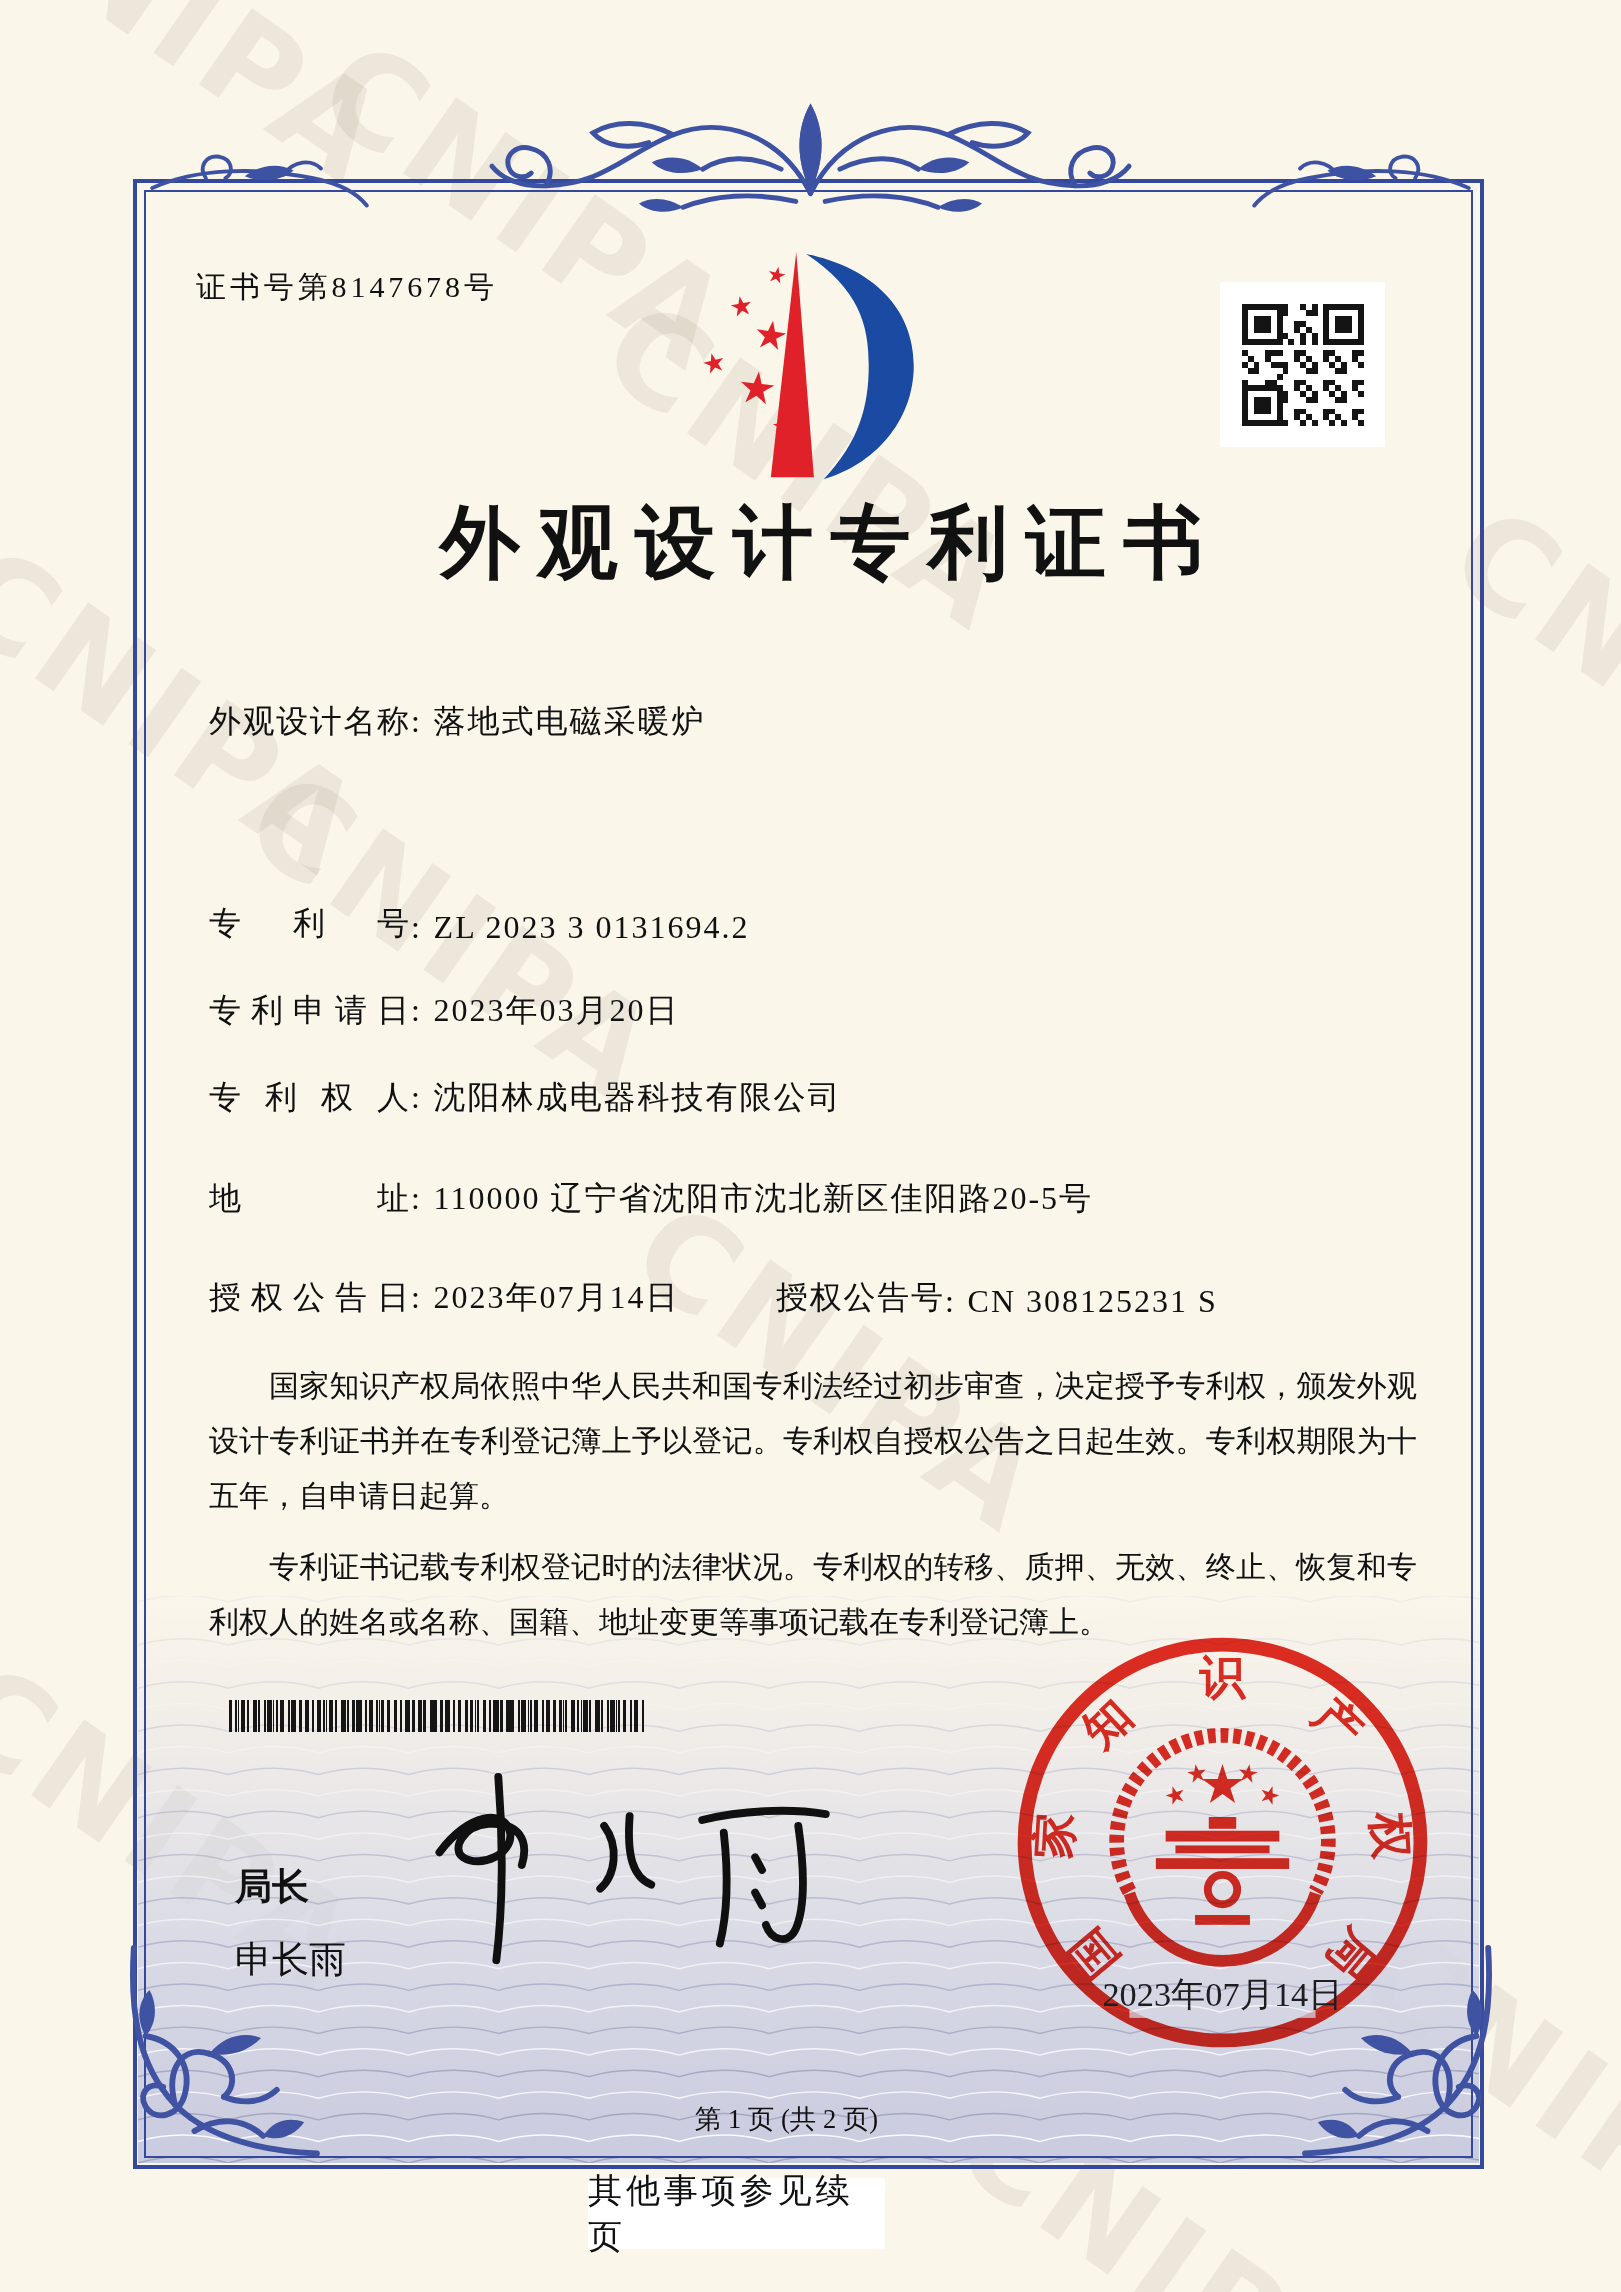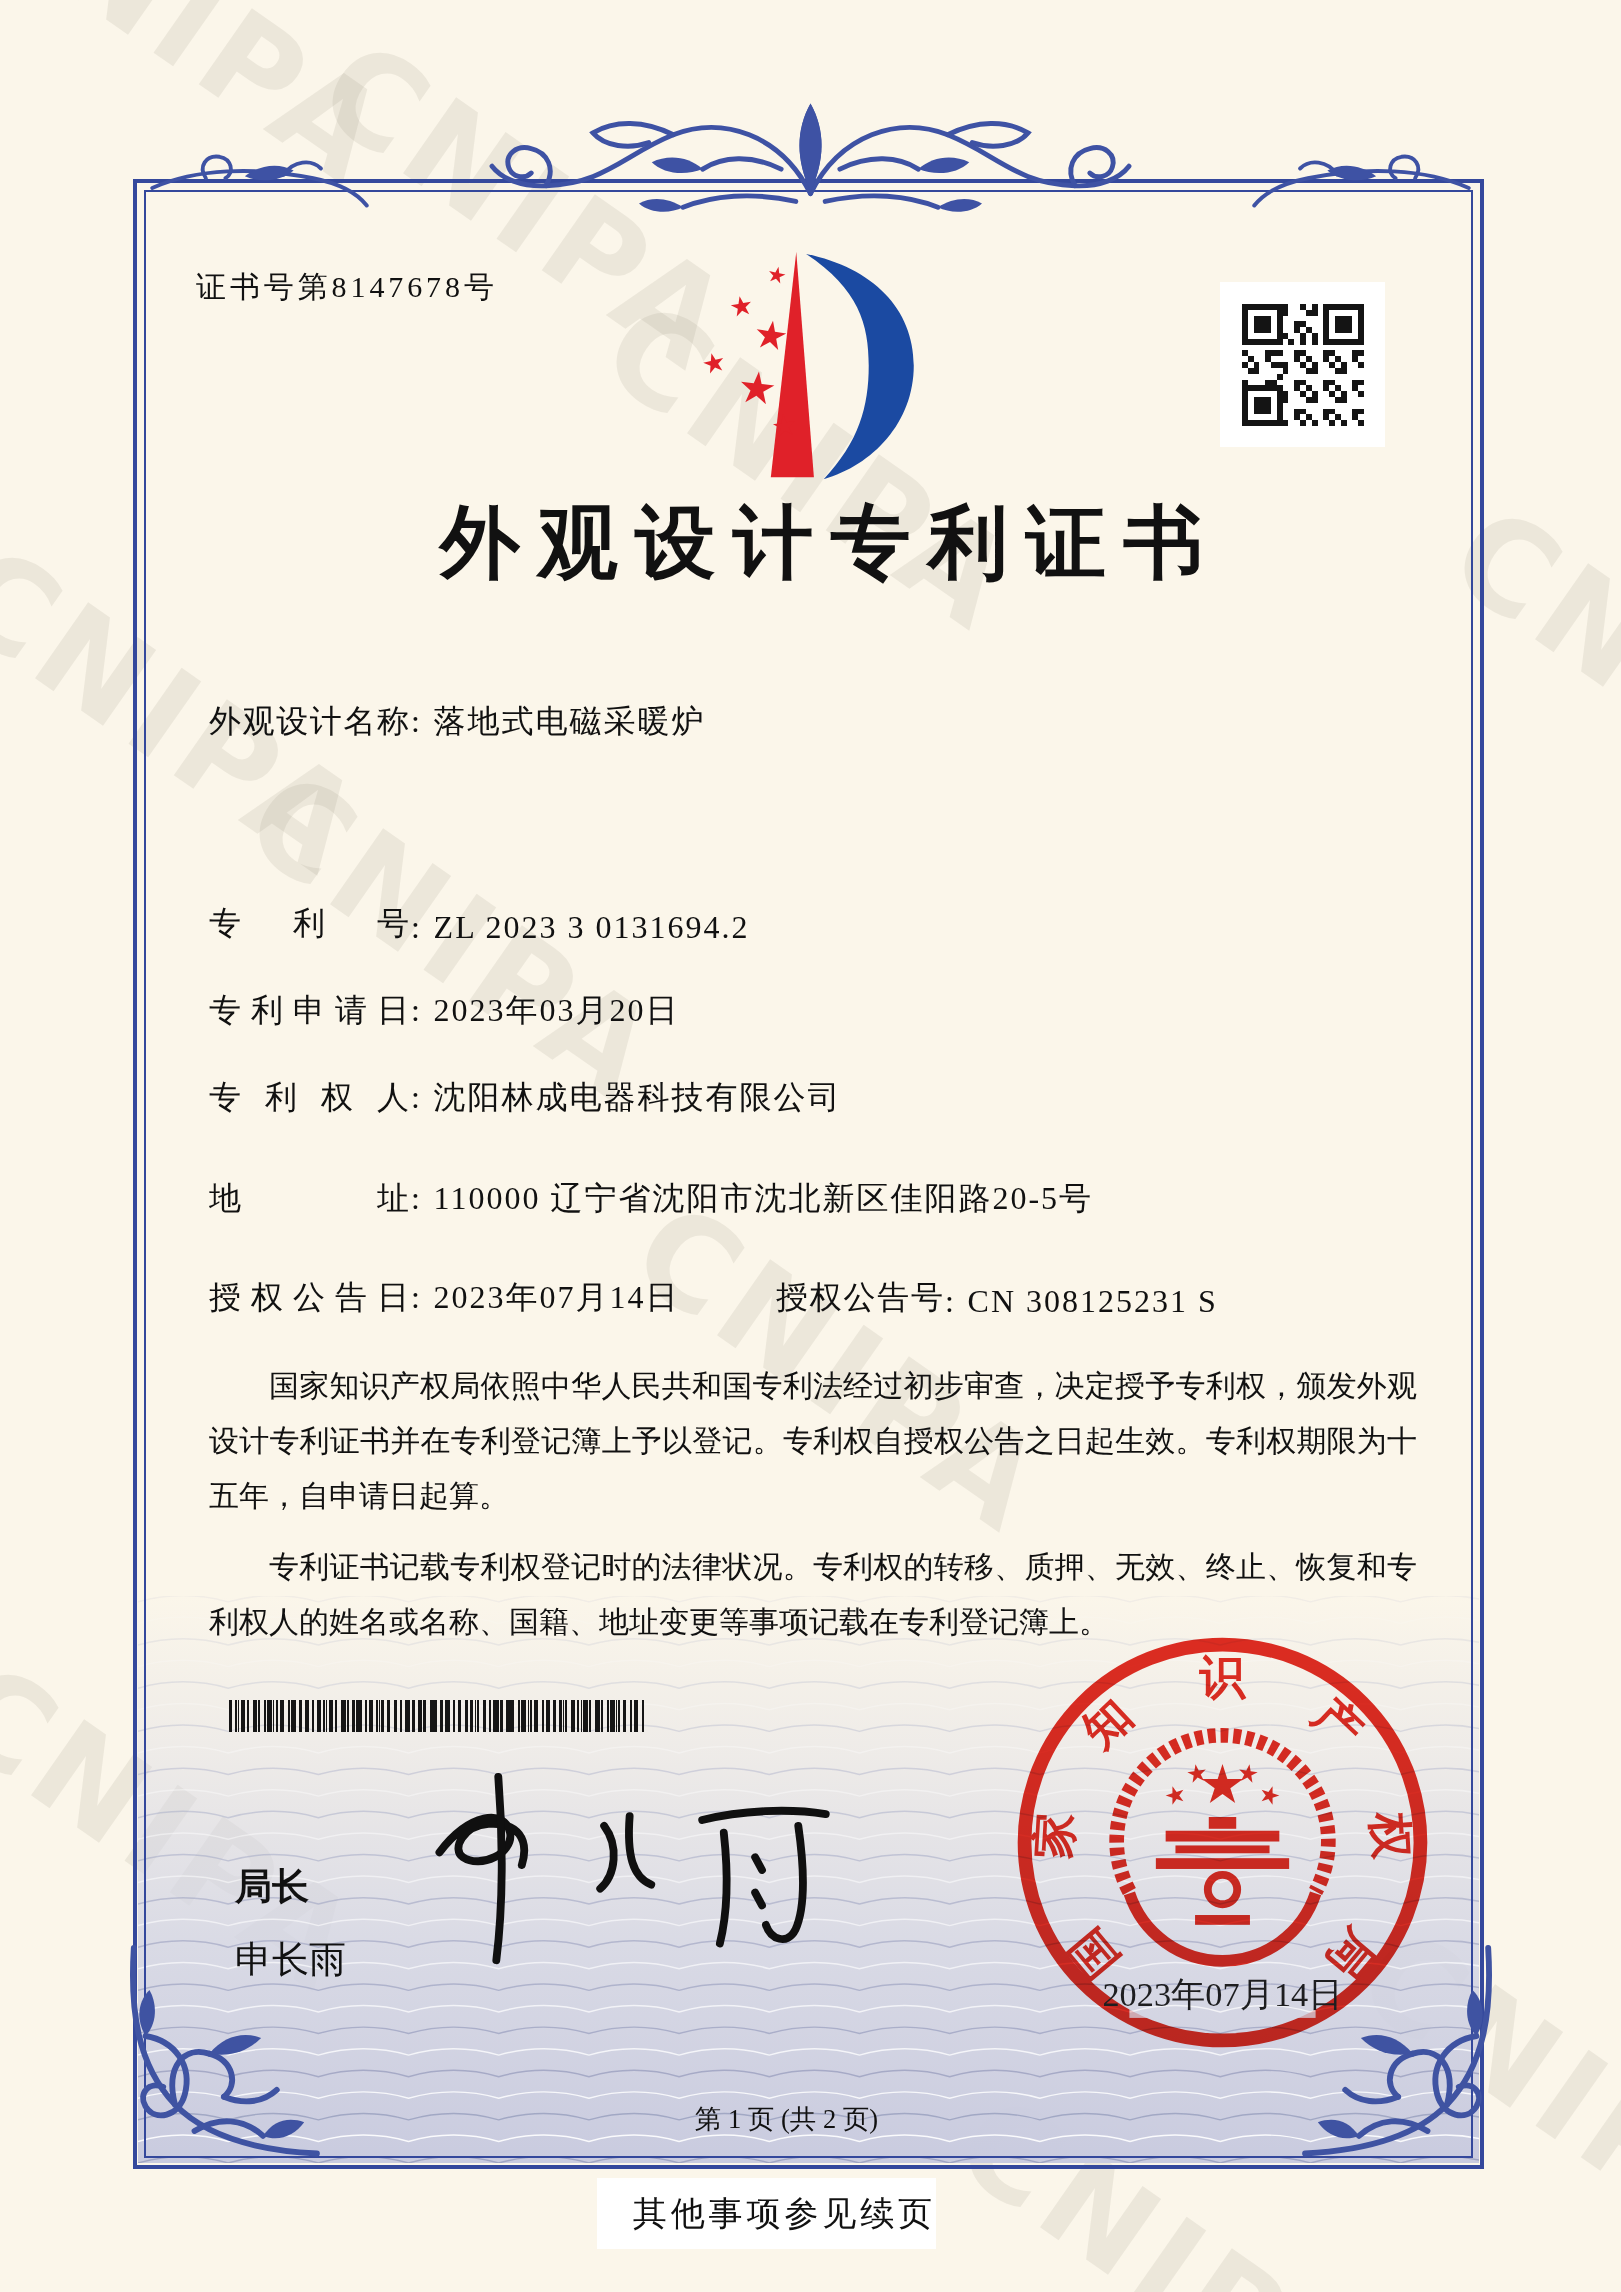--- a/index.html
+++ b/index.html
@@ -54,22 +54,22 @@
       font-family:"Liberation Sans","DejaVu Sans",sans-serif;}
   .director-name{position:absolute;left:235px;top:1935px;z-index:5;font-size:37px;font-weight:400;
       font-family:"Liberation Sans","DejaVu Sans",sans-serif;}
   .signature{position:absolute;left:412px;top:1759px;width:451px;height:221px;z-index:6;}
 
   .seal{position:absolute;left:1002px;top:1622px;width:441px;height:441px;z-index:7;
         mix-blend-mode:multiply;opacity:0.96;}
   .seal text{font-family:"Liberation Serif","DejaVu Serif",serif;}
 
   .pageinfo{position:absolute;left:12px;width:1549px;top:2101px;z-index:5;text-align:center;font-size:26.5px;}
-  .notebox{position:absolute;left:588px;top:2178px;width:339px;height:71px;background:#ffffff;z-index:5;
-           display:flex;align-items:center;justify-content:flex-end;margin-left:9px;}
+  .notebox{position:absolute;left:588px;top:2178px;width:297px;height:71px;background:#ffffff;z-index:5;
+           display:flex;align-items:center;justify-content:flex-start;}
   .notebox span{font-size:34px;letter-spacing:3.9px;}
 </style>
 </head>
 <body>
 
 <div class="stage">
 
   <div class="wm" style="left:-49px;top:-54px">CNIPA</div>
   <div class="wm" style="left:294px;top:132px">CNIPA</div>
   <div class="wm" style="left:578px;top:392px">CNIPA</div>

